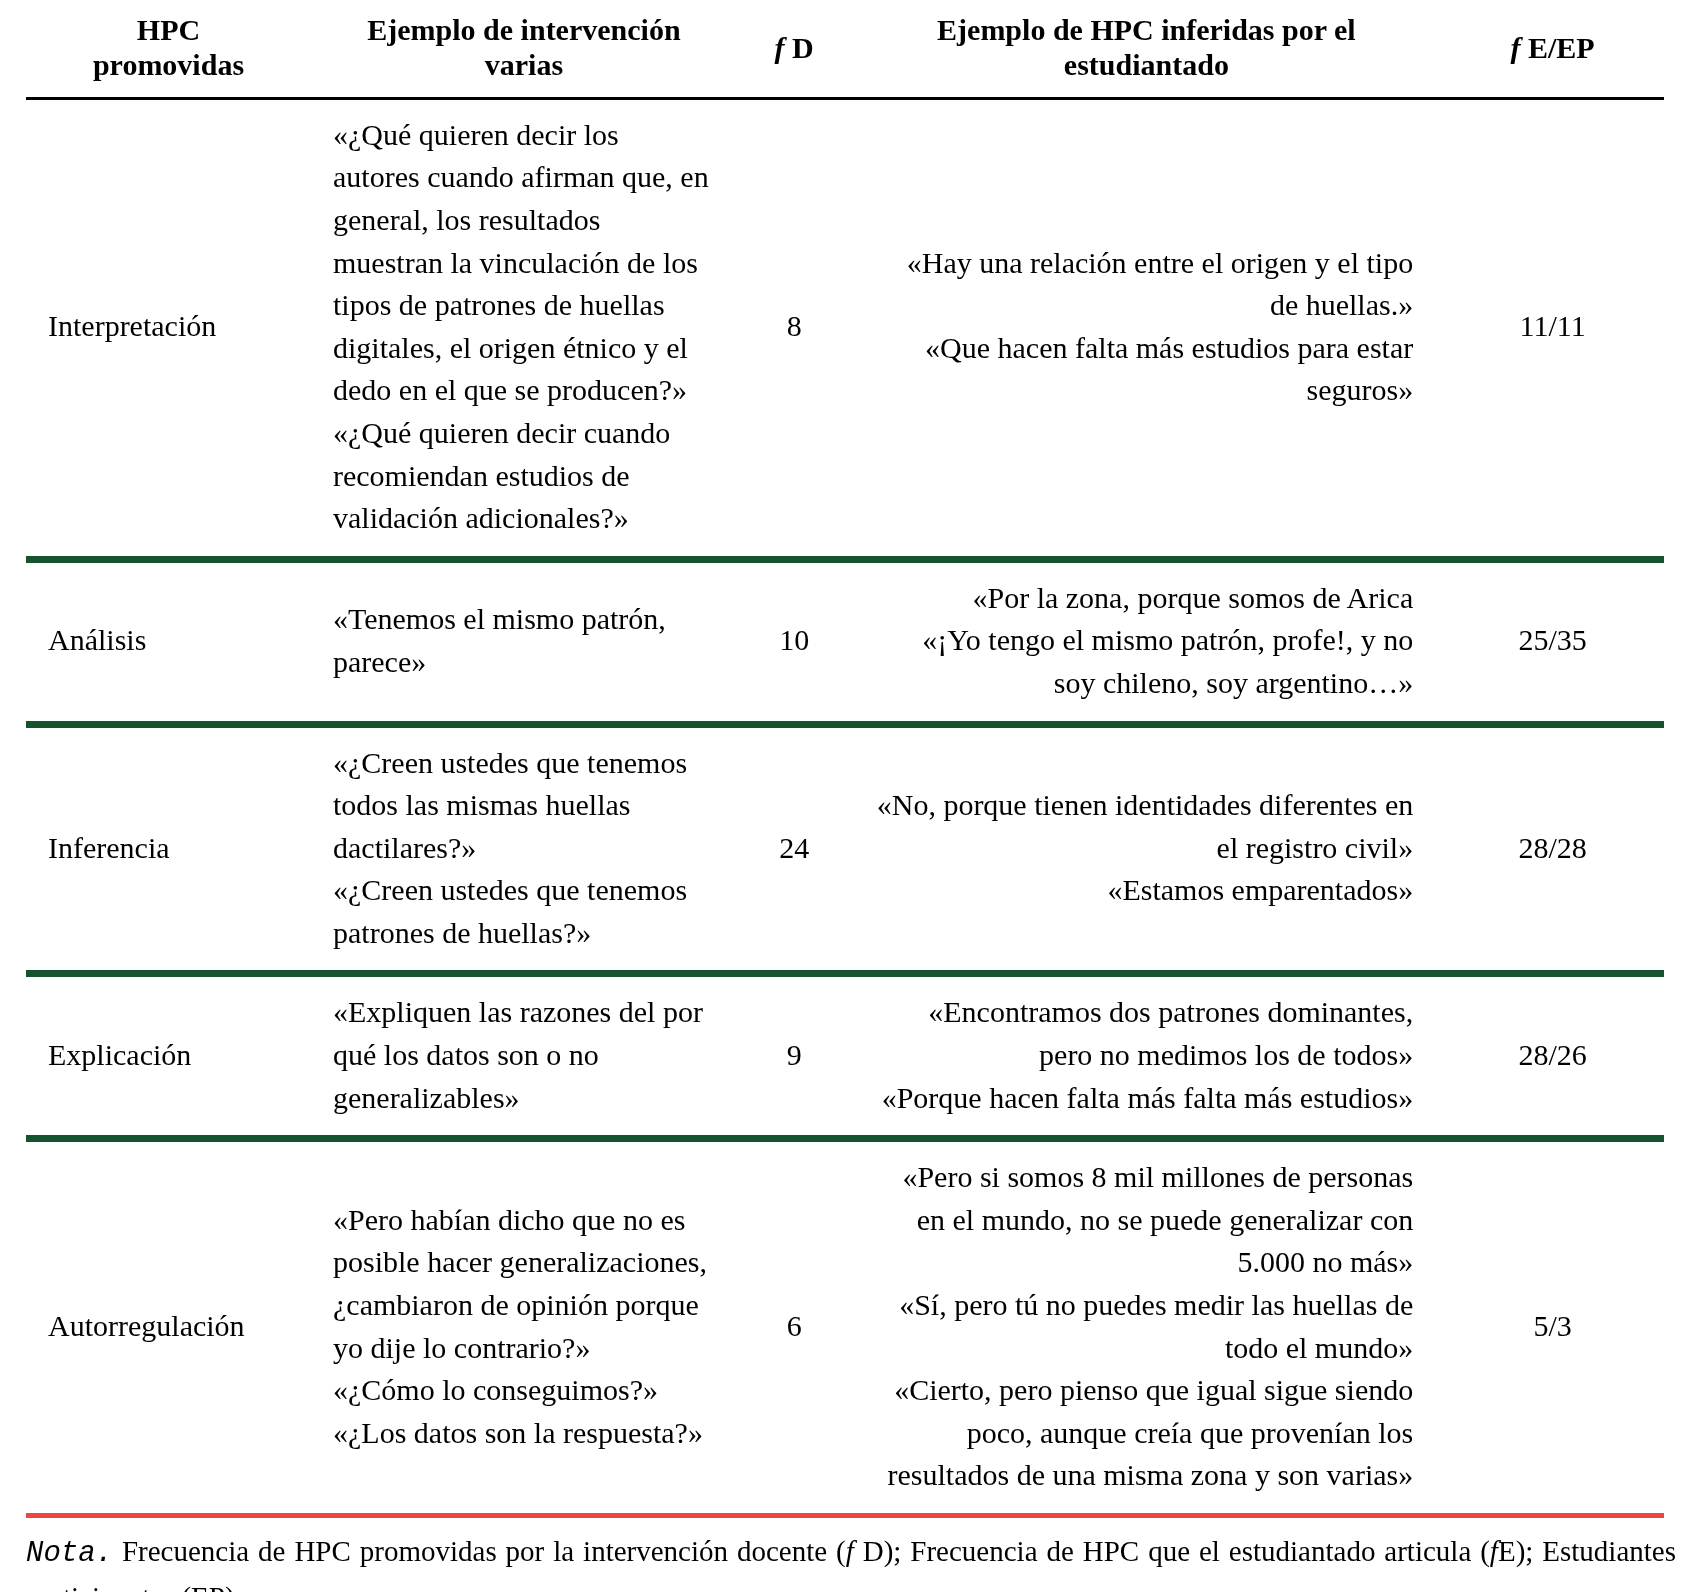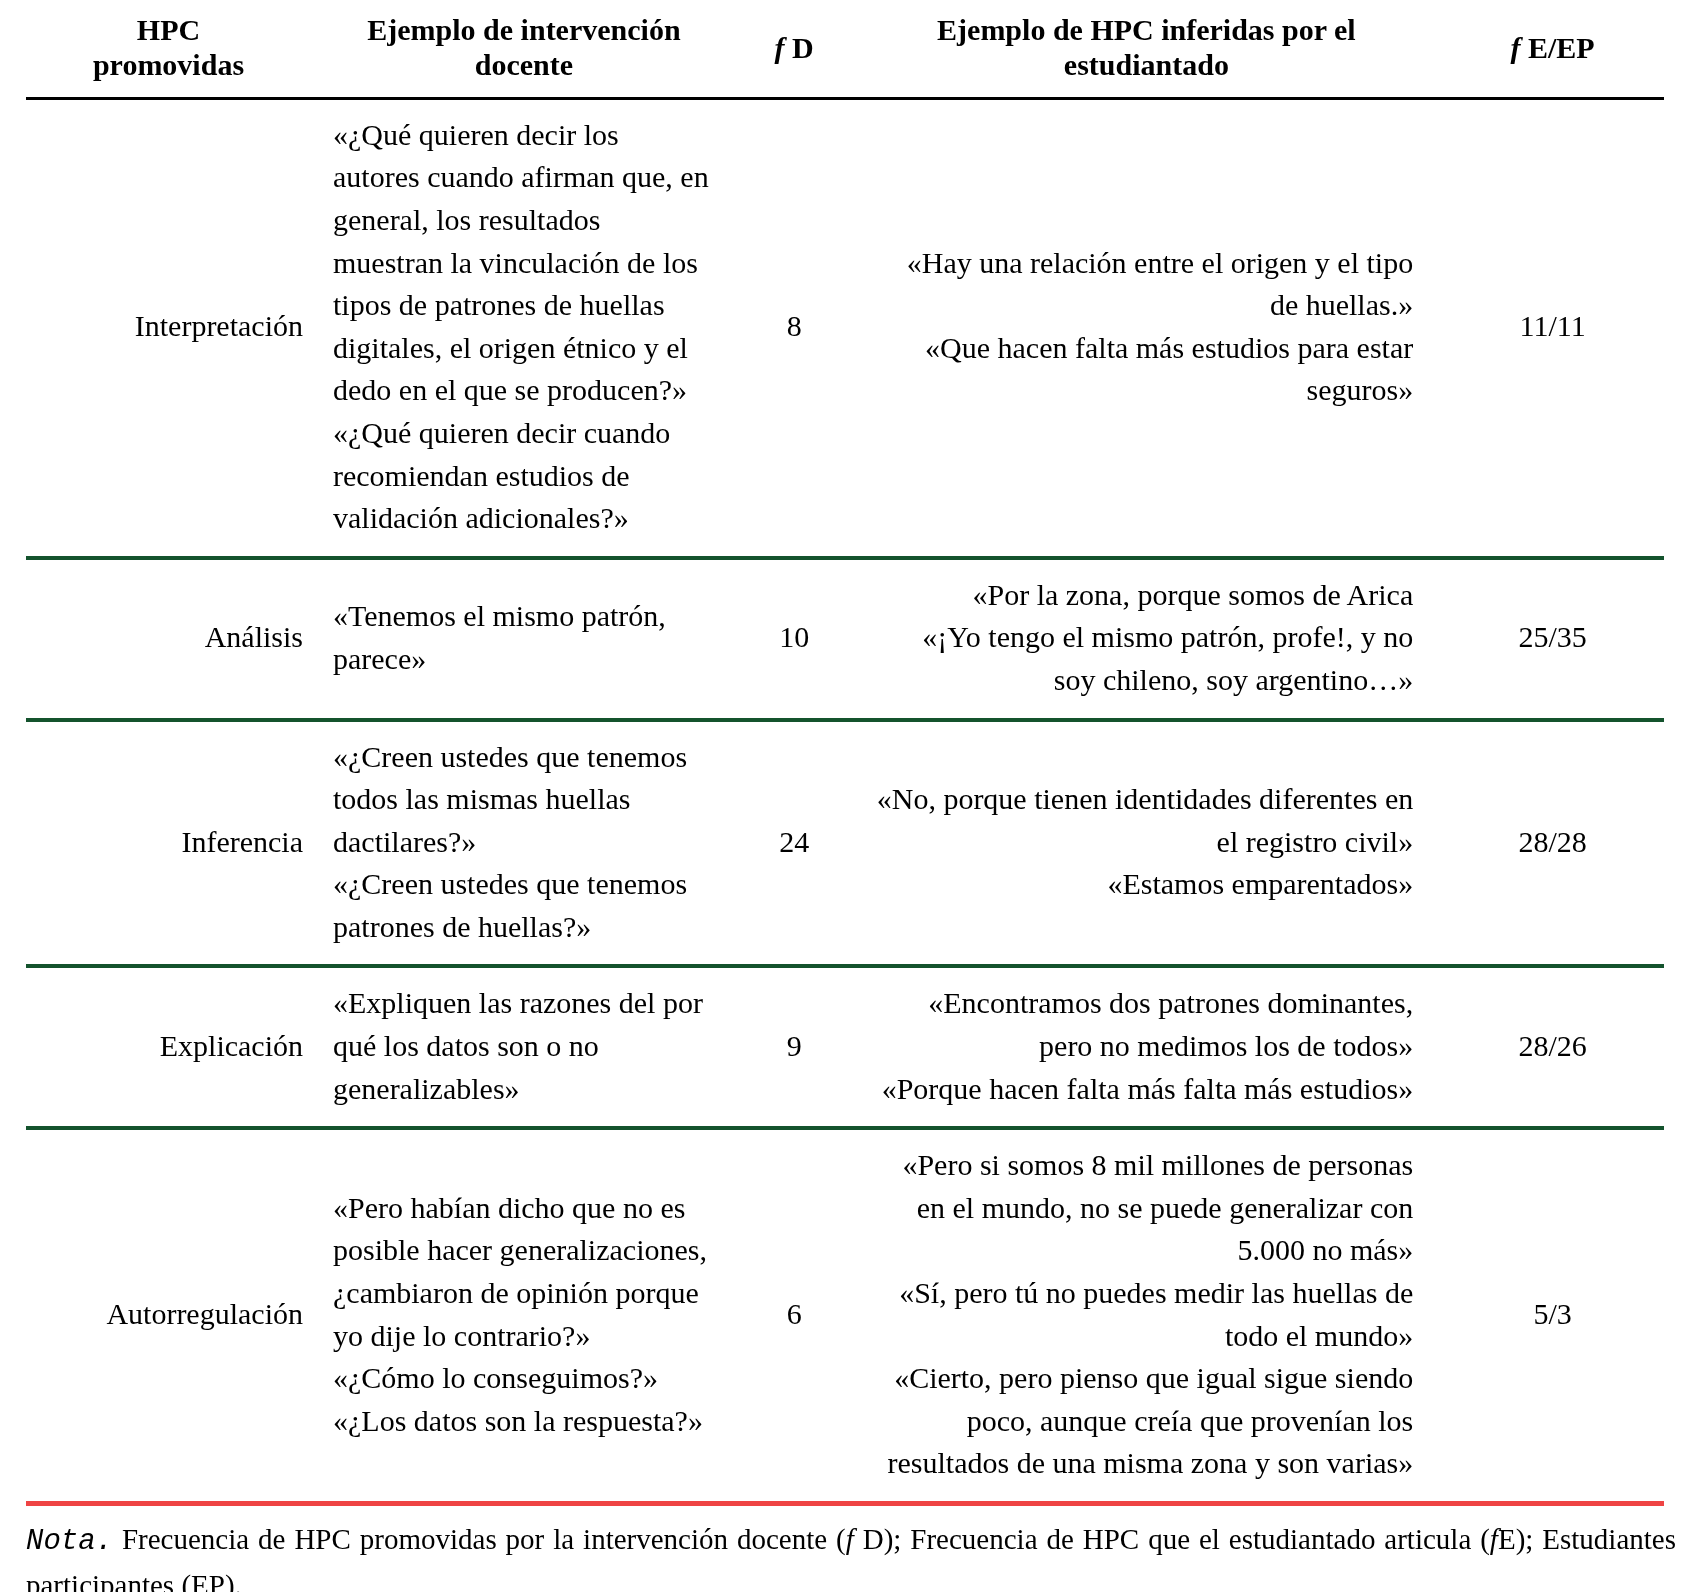--- a/index.html
+++ b/index.html
@@ -20,21 +20,21 @@
     box-sizing: border-box;
     padding: 0 26px;
   }
 
   table.apa {
     width: 100%;
     border-collapse: collapse;
     table-layout: fixed;
   }
   thead th       { border-bottom: 3px solid #000; }
-  tbody tr > td  { border-bottom: 4px solid #14532d; }
+  tbody tr > td  { border-bottom: 7px solid #14532d; }
   tbody tr:last-child > td { border-bottom: 5px solid #ef4444; }
 
   thead th {
     font-weight: bold;
     font-size: 30px;
     line-height: 1.18;
     text-align: center;
     vertical-align: middle;
     padding: 12px 6px 14px 6px;
   }
@@ -46,21 +46,21 @@
     padding: 14px 8px 16px 8px;
   }
 
   
   .col-hpc   { width: 17.4%; }
   .col-doc   { width: 26.0%; }
   .col-fd    { width: 7.0%;  }
   .col-est   { width: 36.0%; }
   .col-fe    { width: 13.6%; }
 
-  td.c-hpc { text-align: right;   padding-left: 22px; }
+  td.c-hpc { text-align: left;   padding-left: 22px; }
   td.c-doc { text-align: left;   padding-left: 22px; padding-right: 28px; }
   td.c-fd  { text-align: center; }
   td.c-est { text-align: right;   padding-left: 22px; padding-right: 28px; }
   td.c-fe  { text-align: center; }
 
   .quote-block p { margin: 0; }
 
   
   .mi {
     font-style: italic;
@@ -90,21 +90,21 @@
       <col class="col-fe">
     </colgroup>
     <thead>
       <tr class="rule-top">
         <th>
           <div>HPC</div>
           <div>promovidas</div>
         </th>
         <th>
           <div>Ejemplo de intervención</div>
-          <div>docente</div>
+          <div>varias</div>
         </th>
         <th>
           <span class="mi">f</span><span>&nbsp;</span><span>D</span>
         </th>
         <th>
           <div>Ejemplo de HPC inferidas por el</div>
           <div>estudiantado</div>
         </th>
         <th>
           <span class="mi">f</span><span>&nbsp;</span><span>E/EP</span>

